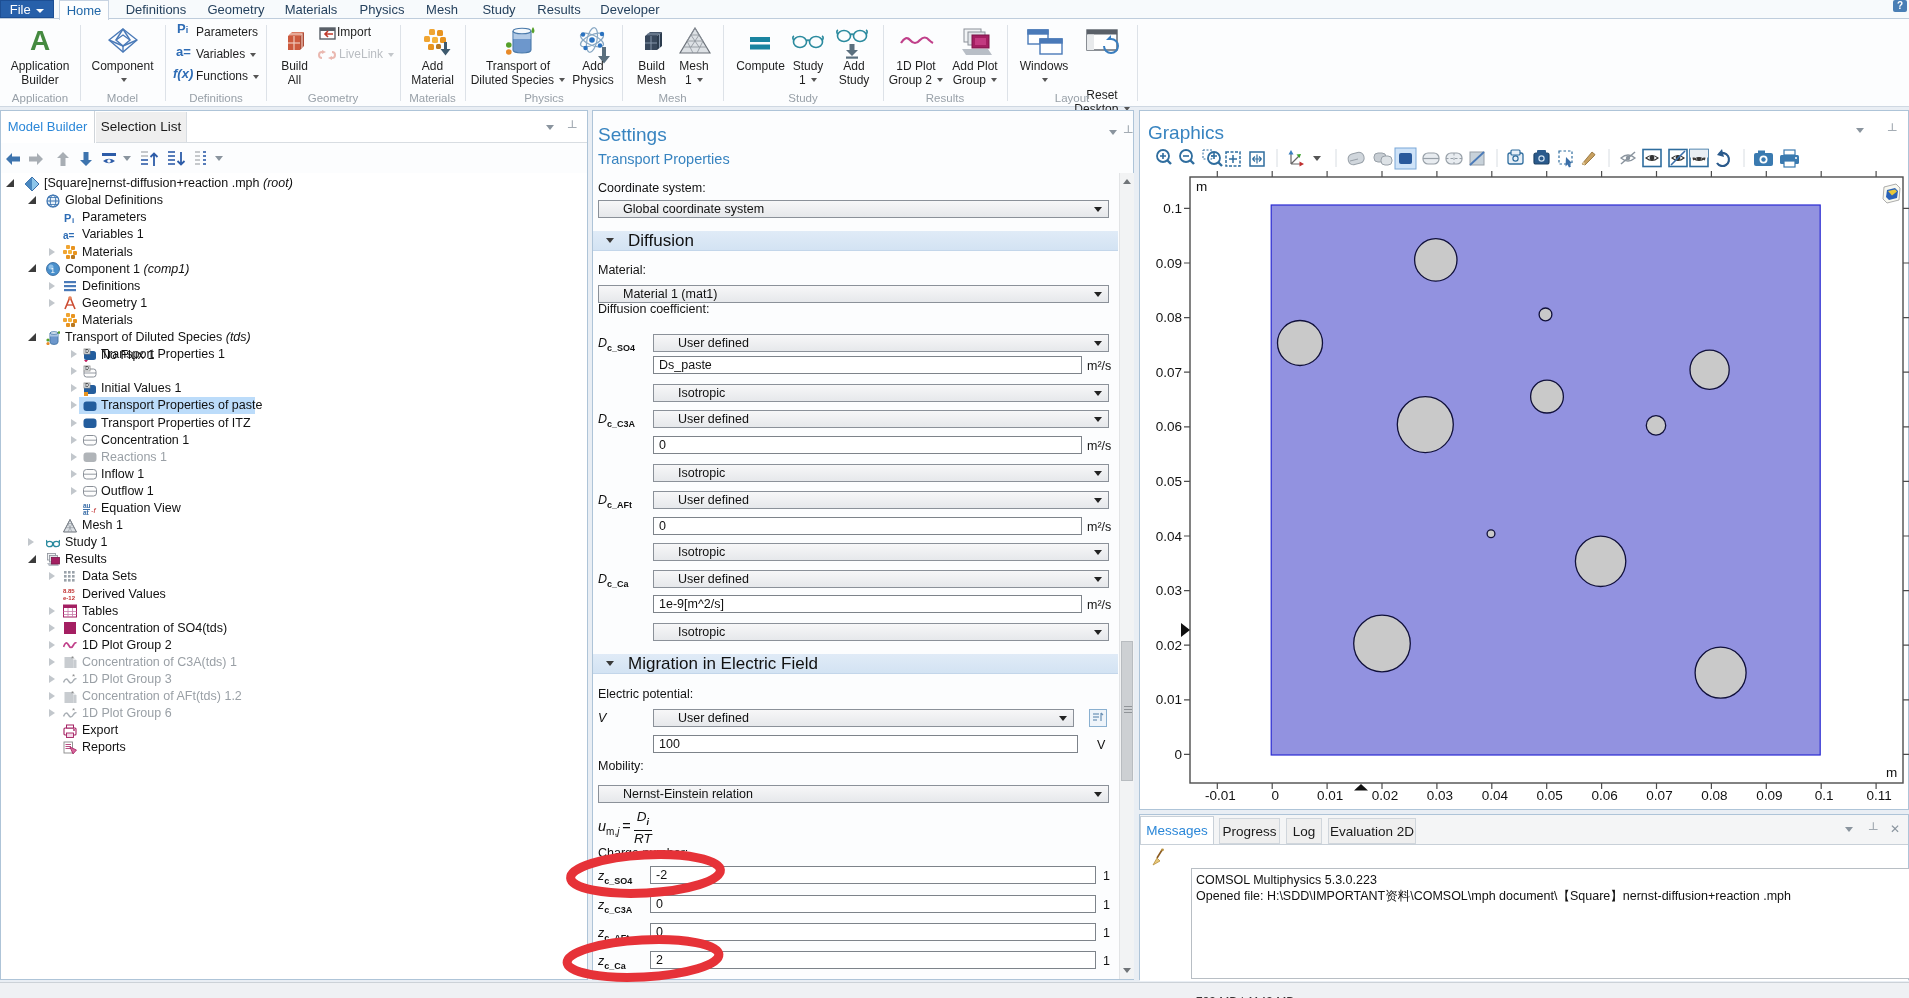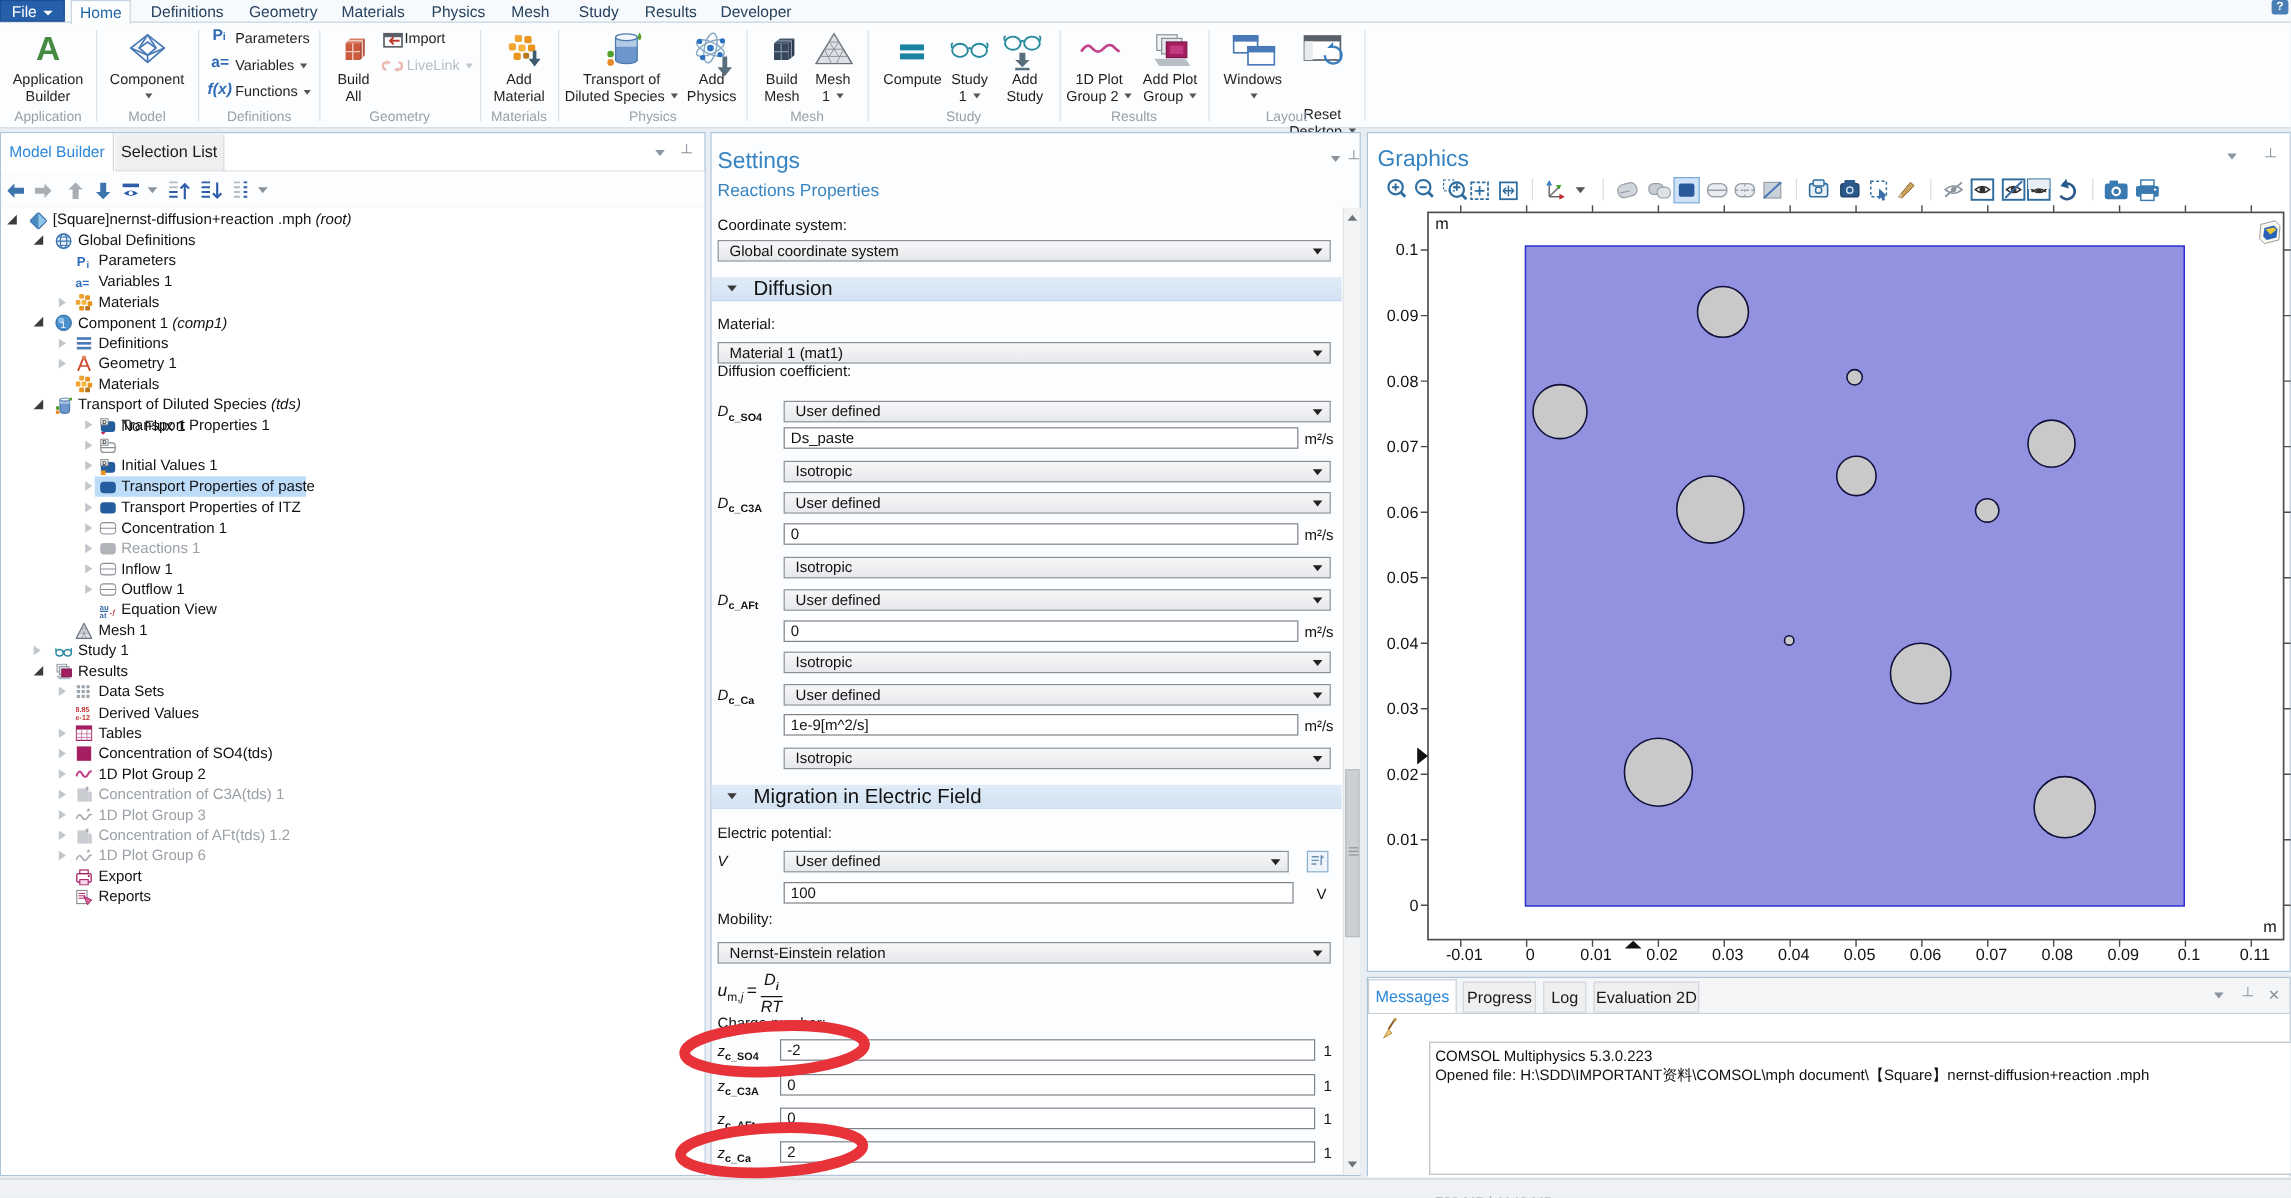--- a/index.html
+++ b/index.html
@@ -20,21 +20,21 @@
 .blabel{position:absolute;text-align:center;font-size:12px;color:#1f1f1f;line-height:13.5px;white-space:nowrap;}
 .dis{color:#b9bdc2;}
 .car{display:inline-block;width:0;height:0;border-left:3.5px solid transparent;border-right:3.5px solid transparent;border-top:4px solid #555;vertical-align:middle;margin-left:2px;}
 .car2{display:inline-block;width:0;height:0;border-left:3.5px solid transparent;border-right:3.5px solid transparent;border-top:4px solid #c3c7cb;vertical-align:middle;margin-left:2px;}
 
 .panel{position:absolute;background:#fff;border:1px solid #aec4d8;}
 .ptitle{font-size:19px;color:#3884c0;}
 .minicar{position:absolute;width:0;height:0;border-left:4.5px solid transparent;border-right:4.5px solid transparent;border-top:5px solid #8a949e;}
 .pin{position:absolute;font-size:12px;color:#8a949e;}
 
-.dd{position:absolute;height:18px;background:linear-gradient(#f7f7f8,#e6e8eb);border:1px solid #8b9199;font-size:12.5px;line-height:16px;padding-left:9px;color:#111;}
+.dd{position:absolute;height:18px;background:linear-gradient(#f7f7f8,#e6e8eb);border:1px solid #8b9199;font-size:12.5px;line-height:16px;padding-left:24px;color:#111;}
 .dd .ar{position:absolute;right:6px;top:6px;width:0;height:0;border-left:4px solid transparent;border-right:4px solid transparent;border-top:5px solid #222;}
 .inp{position:absolute;height:18px;background:#fff;border:1px solid #7d838a;font-size:12.5px;line-height:16px;padding-left:5px;color:#111;}
 .lbl{position:absolute;font-size:12.5px;color:#111;white-space:nowrap;}
 .band{position:absolute;left:0;width:525px;height:20px;background:linear-gradient(#e0ebf7,#d3e3f3);border-bottom:1px solid #c3d6ea;font-size:17px;color:#111;line-height:20px;}
 .band .tri{position:absolute;left:13px;top:7px;width:0;height:0;border-left:4.5px solid transparent;border-right:4.5px solid transparent;border-top:5.5px solid #3a3a3a;}
 .band .btx{margin-left:35px;}
 .unit{position:absolute;font-size:12.5px;color:#111;}
 
 .trow{position:absolute;height:17px;font-size:12.5px;line-height:17px;color:#111;white-space:nowrap;}
 .gray{color:#9aa0a6;}
@@ -575,21 +575,21 @@
           </g>
           <polygon points="7,6 13.5,9 10,13" fill="#d8689c" stroke="#a41f62" stroke-width="0.8"></polygon>
         </svg>
       <div class="trow" style="left:81px;top:566.4px;">Reports</div>
     </div>
   </div>
   <div id="settings" class="panel" style="left:592px;top:110px;width:542px;height:870px;background:#fcfdfe;">
     <div class="abs ptitle" style="left:5px;top:13px;">Settings</div>
     <div class="minicar" style="left:516px;top:19px;"></div>
     <div class="pin" style="left:531px;top:14px;">┴</div>
-    <div class="abs" style="left:5px;top:40px;font-size:14.5px;color:#3884c0;">Reactions Properties</div>
+    <div class="abs" style="left:5px;top:40px;font-size:14.5px;color:#3884c0;">Transport Properties</div>
     <div class="lbl" style="left:5px;top:70px;">Coordinate system:</div>
     <div class="dd" style="left:5px;top:89px;width:511px;">Global coordinate system<span class="ar"></span></div>
     <div class="band" style="top:120px;"><span class="tri"></span><span class="btx">Diffusion</span></div>
     <div class="lbl" style="left:5px;top:152px;">Material:</div>
     <div class="dd" style="left:5px;top:174px;width:511px;">Material 1 (mat1)<span class="ar"></span></div>
     <div class="lbl" style="left:5px;top:191px;">Diffusion coefficient:</div>
 
     <div class="lbl" style="left:5px;top:225px;"><i>D</i><sub style="font-size:9px;font-weight:bold;">c_SO4</sub></div>
     <div class="dd" style="left:60px;top:223px;width:456px;">User defined<span class="ar"></span></div>
     <div class="inp" style="left:60px;top:245px;width:429px;">Ds_paste</div>

